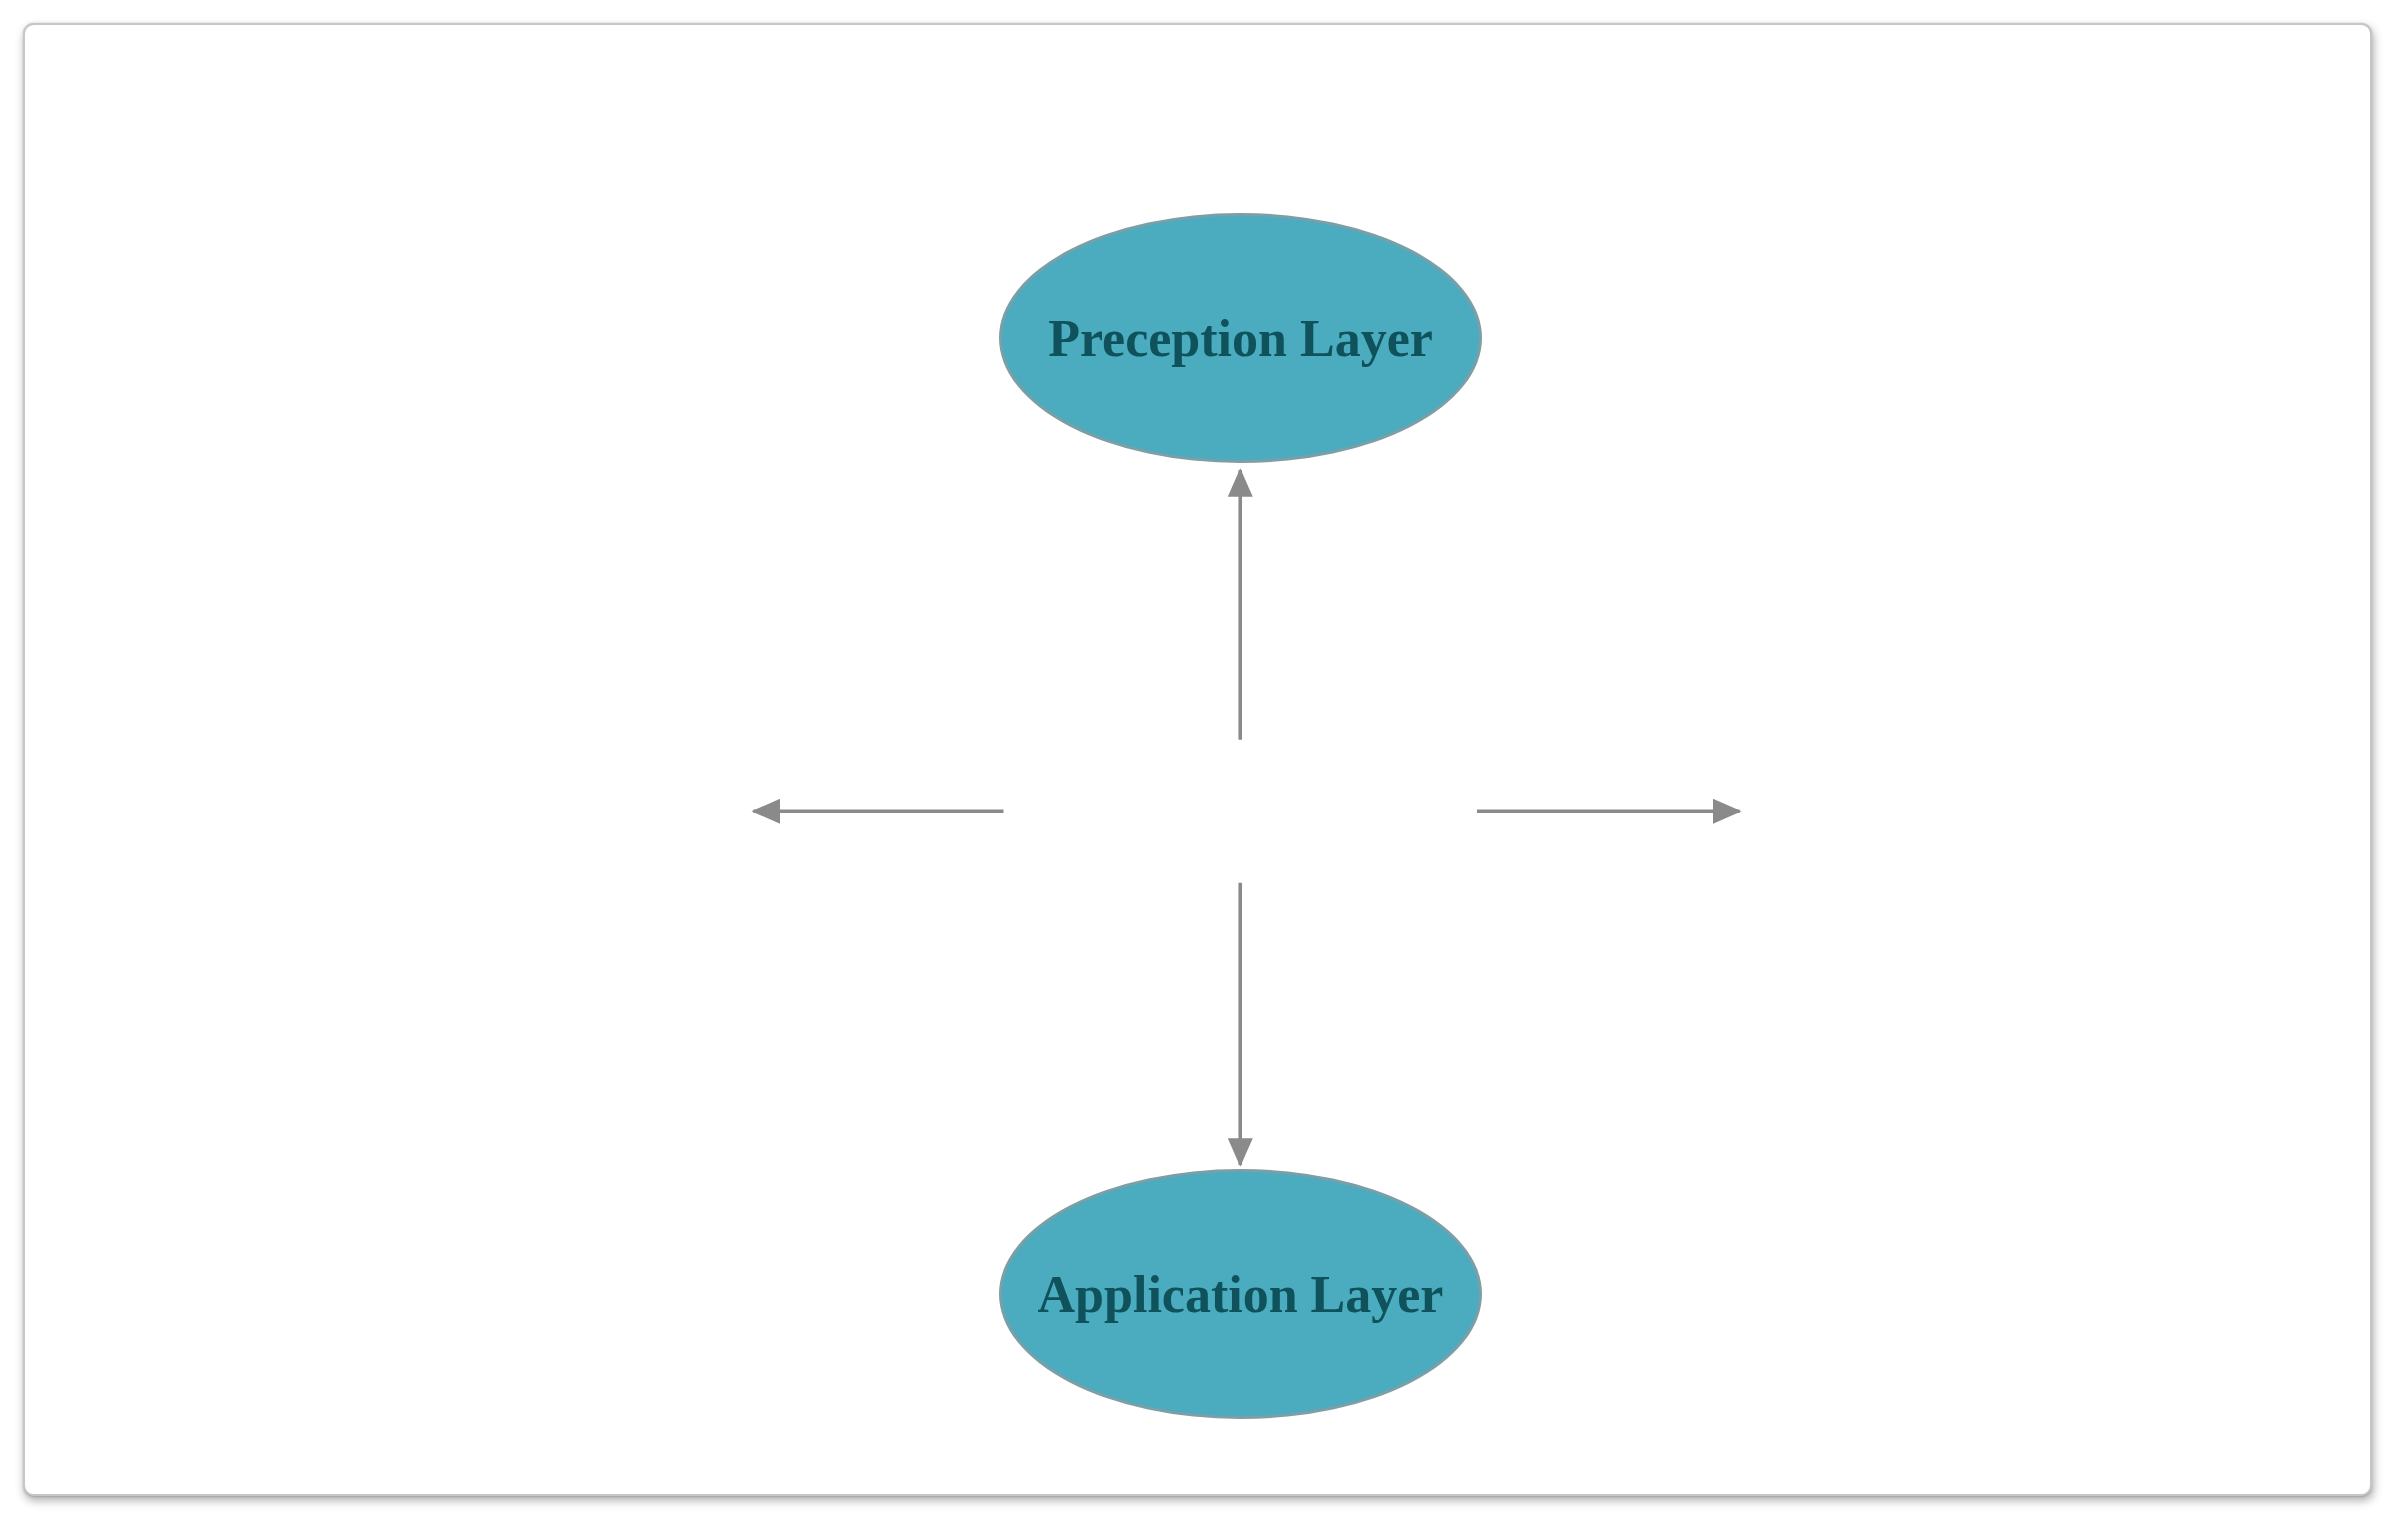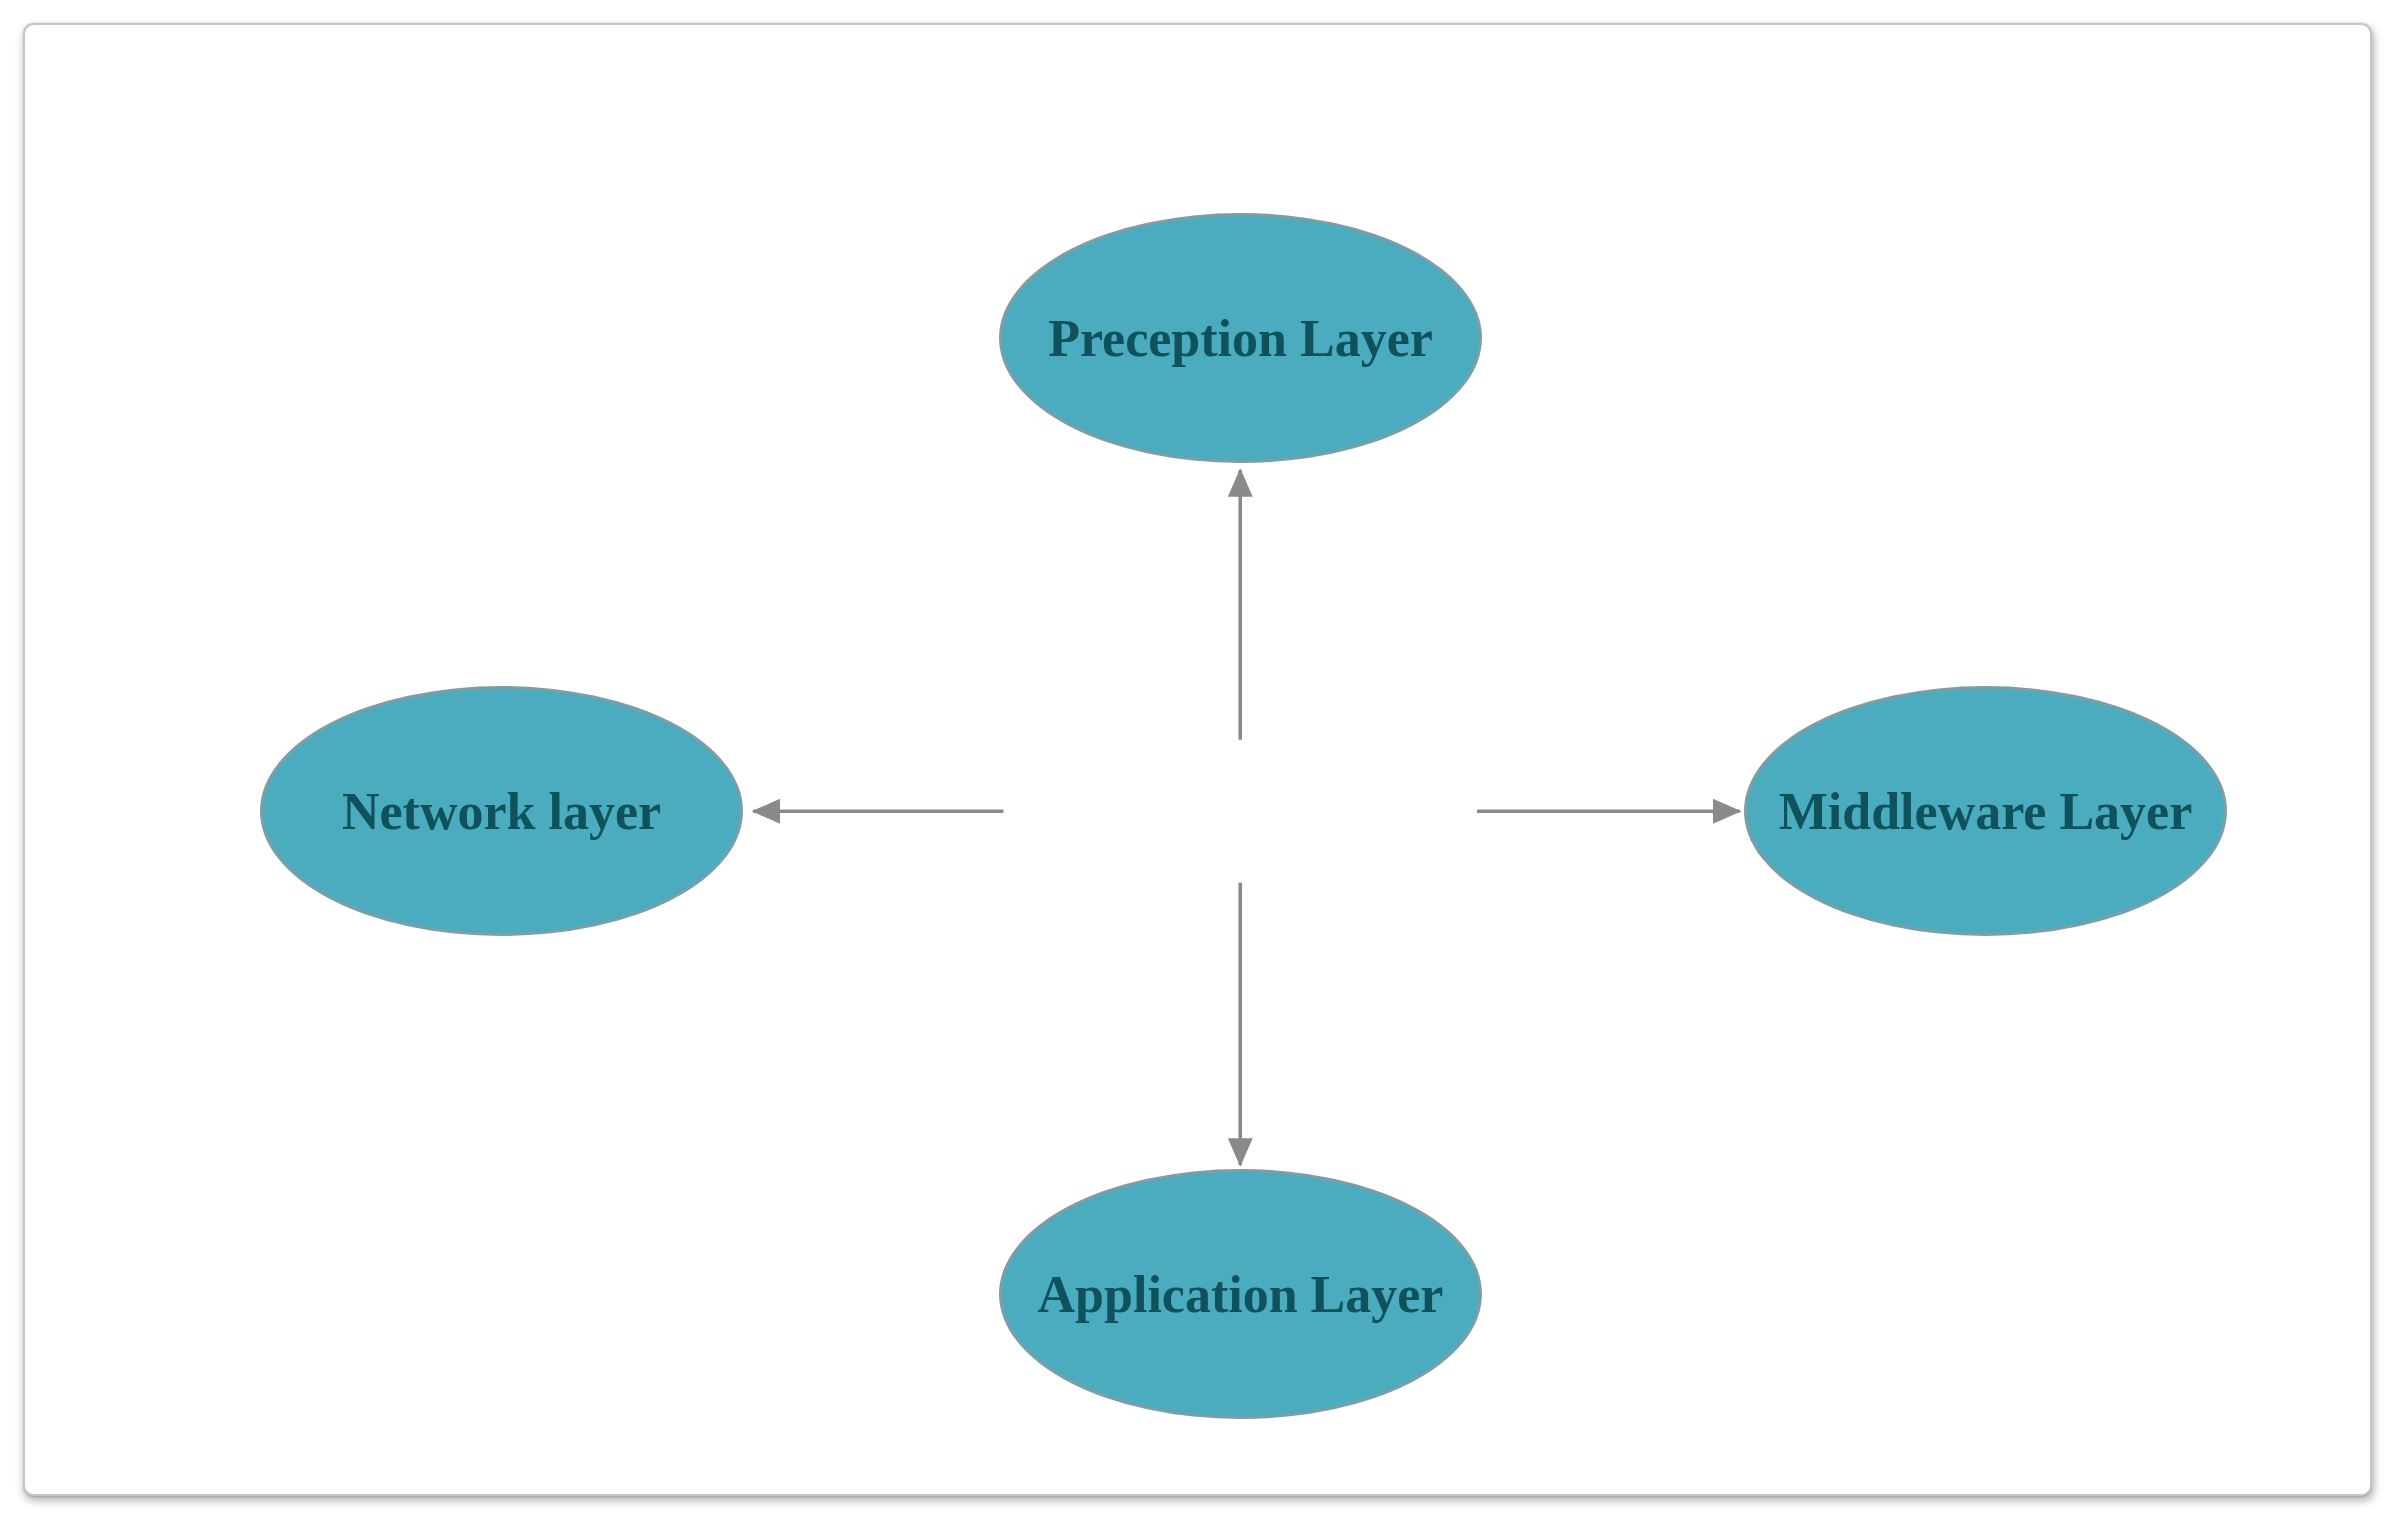--- a/index.html
+++ b/index.html
@@ -91,27 +91,21 @@
     <line x1="1095" y1="880" x2="815" y2="880" marker-end="url(#arrowhead)"></line>
     <line x1="1625" y1="880" x2="1919" y2="880" marker-end="url(#arrowhead)"></line>
     <line x1="1360" y1="960" x2="1274" y2="880" style="display:none"></line>
     <line x1="1360" y1="960" x2="1360" y2="1276" marker-end="url(#arrowhead)"></line>
   </svg>
 
   <div class="node ellipse pos-top">
     <span>Preception Layer</span>
   </div>
 
-  <div class="node ellipse pos-left">
-    <span>Network layer</span>
-  </div>
 
-  <div class="node ellipse pos-right">
-    <span>Middleware Layer</span>
-  </div>
 
   <div class="node ellipse pos-bottom">
     <span>Application Layer</span>
   </div>
 
 
 </div>
 
 
 </body></html>

